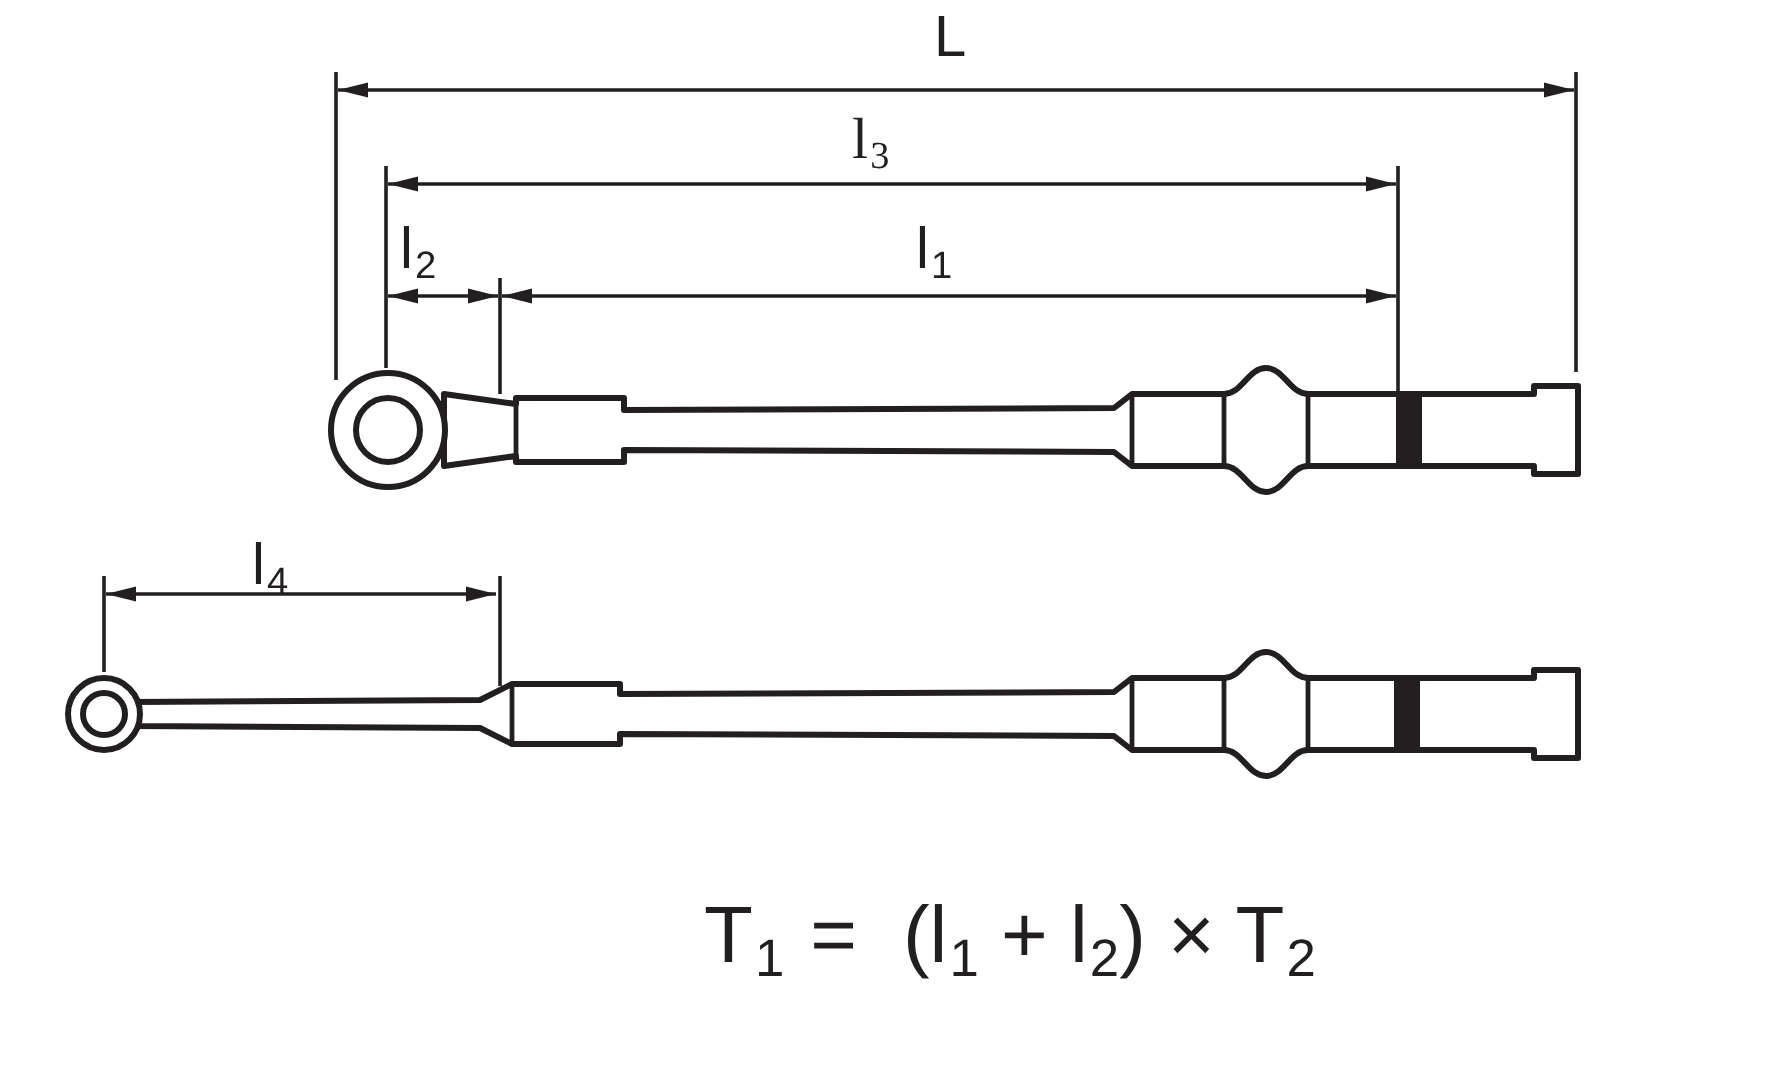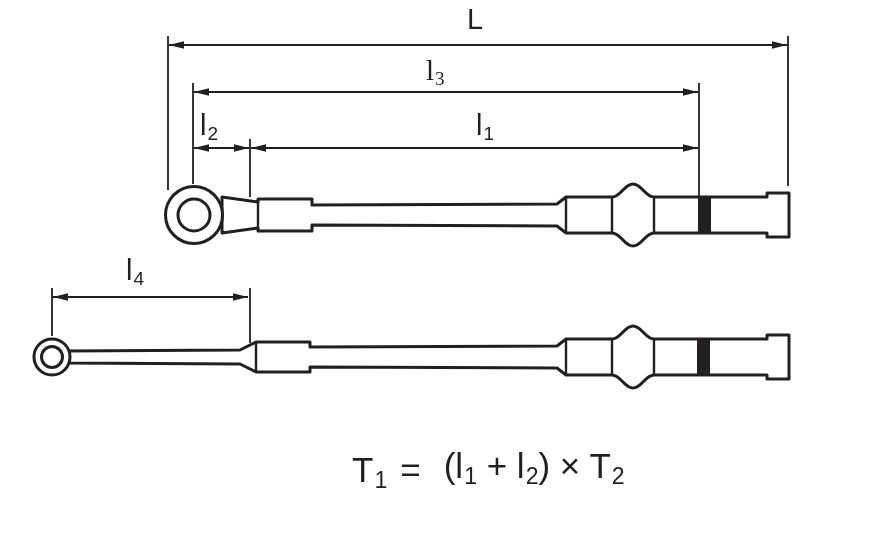--- a/index.html
+++ b/index.html
@@ -28,22 +28,22 @@
     white-space:nowrap;
   }
   .dim-label sub, .formula sub{
     font-size:0.66em;
     vertical-align:-0.28em;
     line-height:0;
     margin-left:1px;
   }
   .formula{
     position:absolute;left:352px;top:446px;
-    display:flex;align-items:center;gap:13px;
-    font-size:35px;color:var(--line,#231f20);
+    display:flex;gap:13px;
+    font-size:40px;color:var(--line,#231f20);
   }
   .frac{display:flex;flex-direction:column;align-items:center;}
   .frac .num{padding:0 10px 7px;white-space:nowrap;}
   .frac .den{
     align-self:stretch;text-align:center;
     padding:7px 10px 0;white-space:nowrap;
     border-top:2.6px solid var(--line,#231f20);
   }
 </style>
 </head>
@@ -131,24 +131,24 @@
 
   <div class="dim-label" style="left:467px;top:4px;">
     <span>L</span><sub></sub>
   </div>
   <div class="dim-label" style="left:426px;top:55px;font-family:Liberation Serif, serif;">
     <span>l</span><sub>3</sub>
   </div>
   <div class="dim-label" style="left:200px;top:110px;">
     <span>l</span><sub>2</sub>
   </div>
-  <div class="dim-label" style="left:476px;top:110px;text-align:center;">
+  <div class="dim-label" style="left:458px;top:110px;text-align:center;">
     <span>l</span><sub>1</sub>
   </div>
-  <div class="dim-label" style="left:126px;top:255px;text-align:right;">
+  <div class="dim-label" style="left:126px;top:268px;text-align:right;">
     <span>l</span><sub>4</sub>
   </div>
 
   <div class="formula">
     <span>
       <span>T</span><sub>1</sub>
     </span>
     <span>=</span>
     <span class="frac">
       <span class="num">

